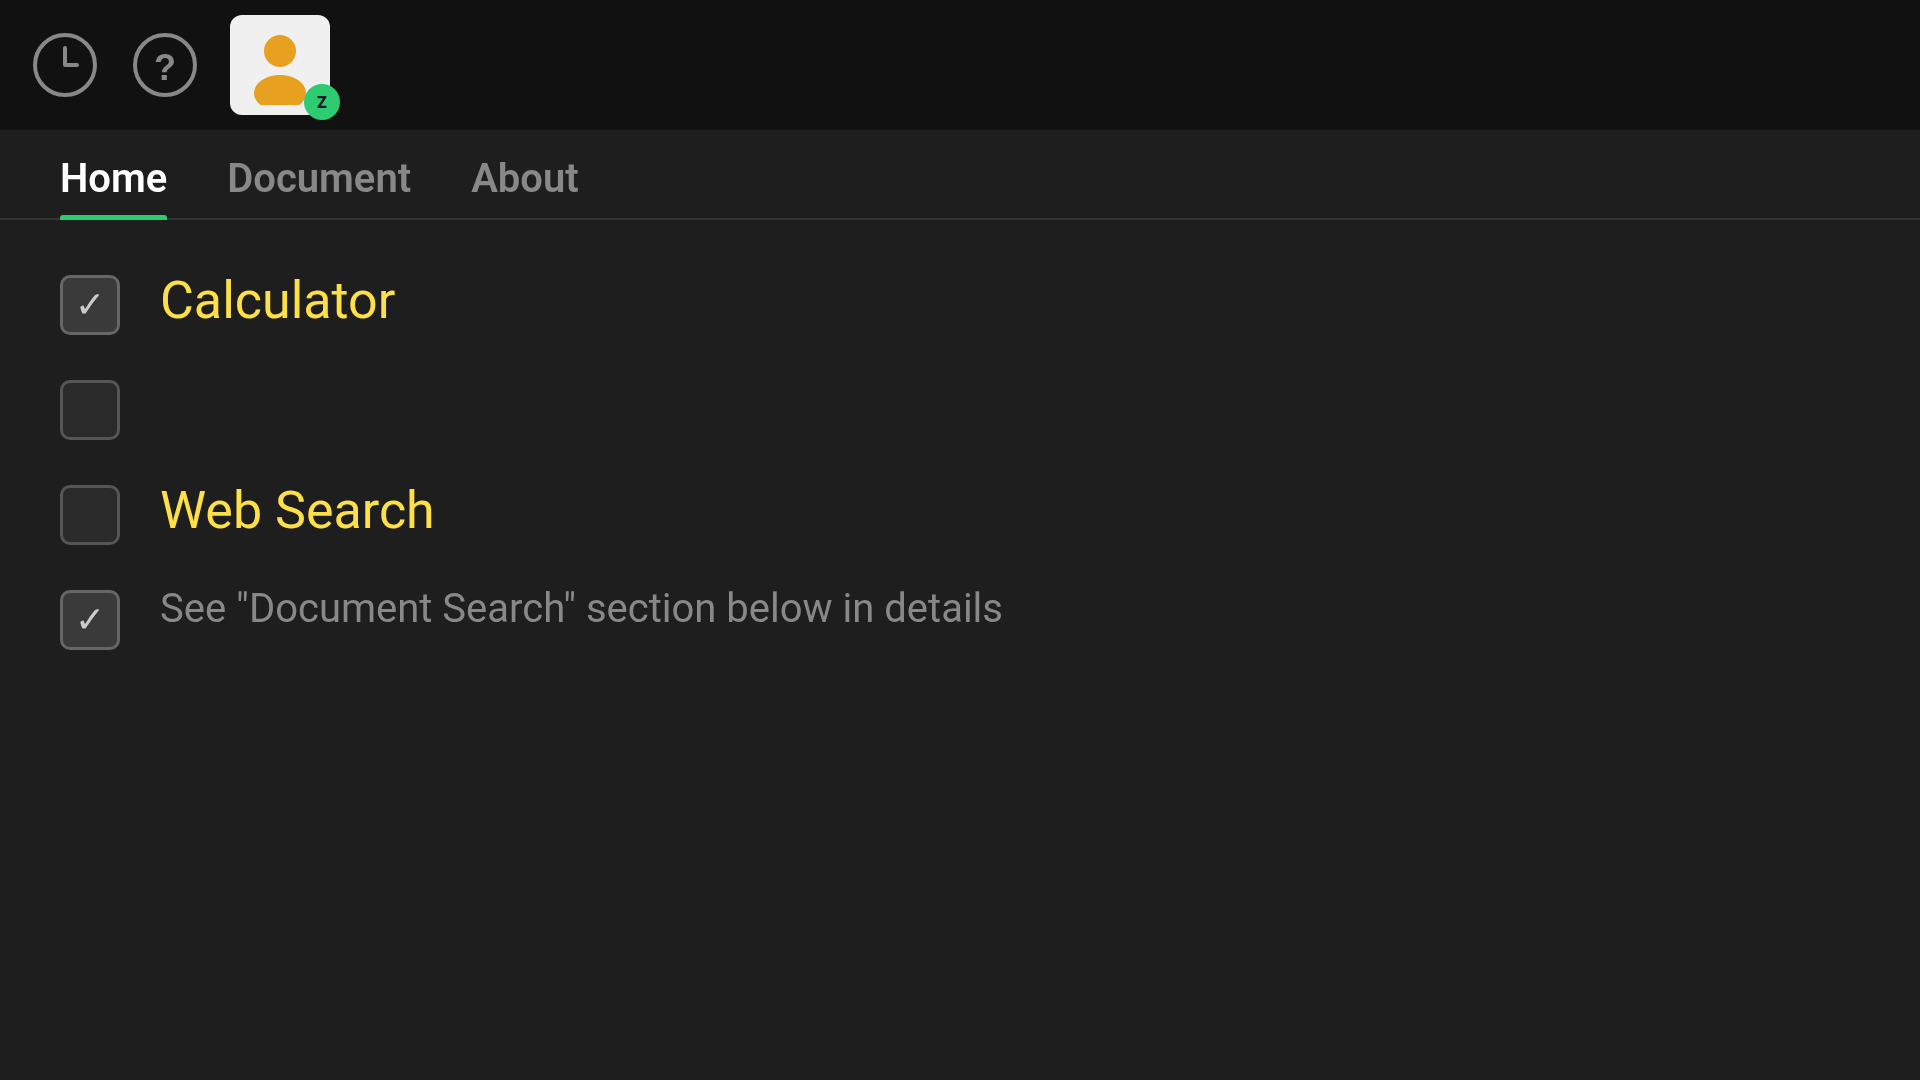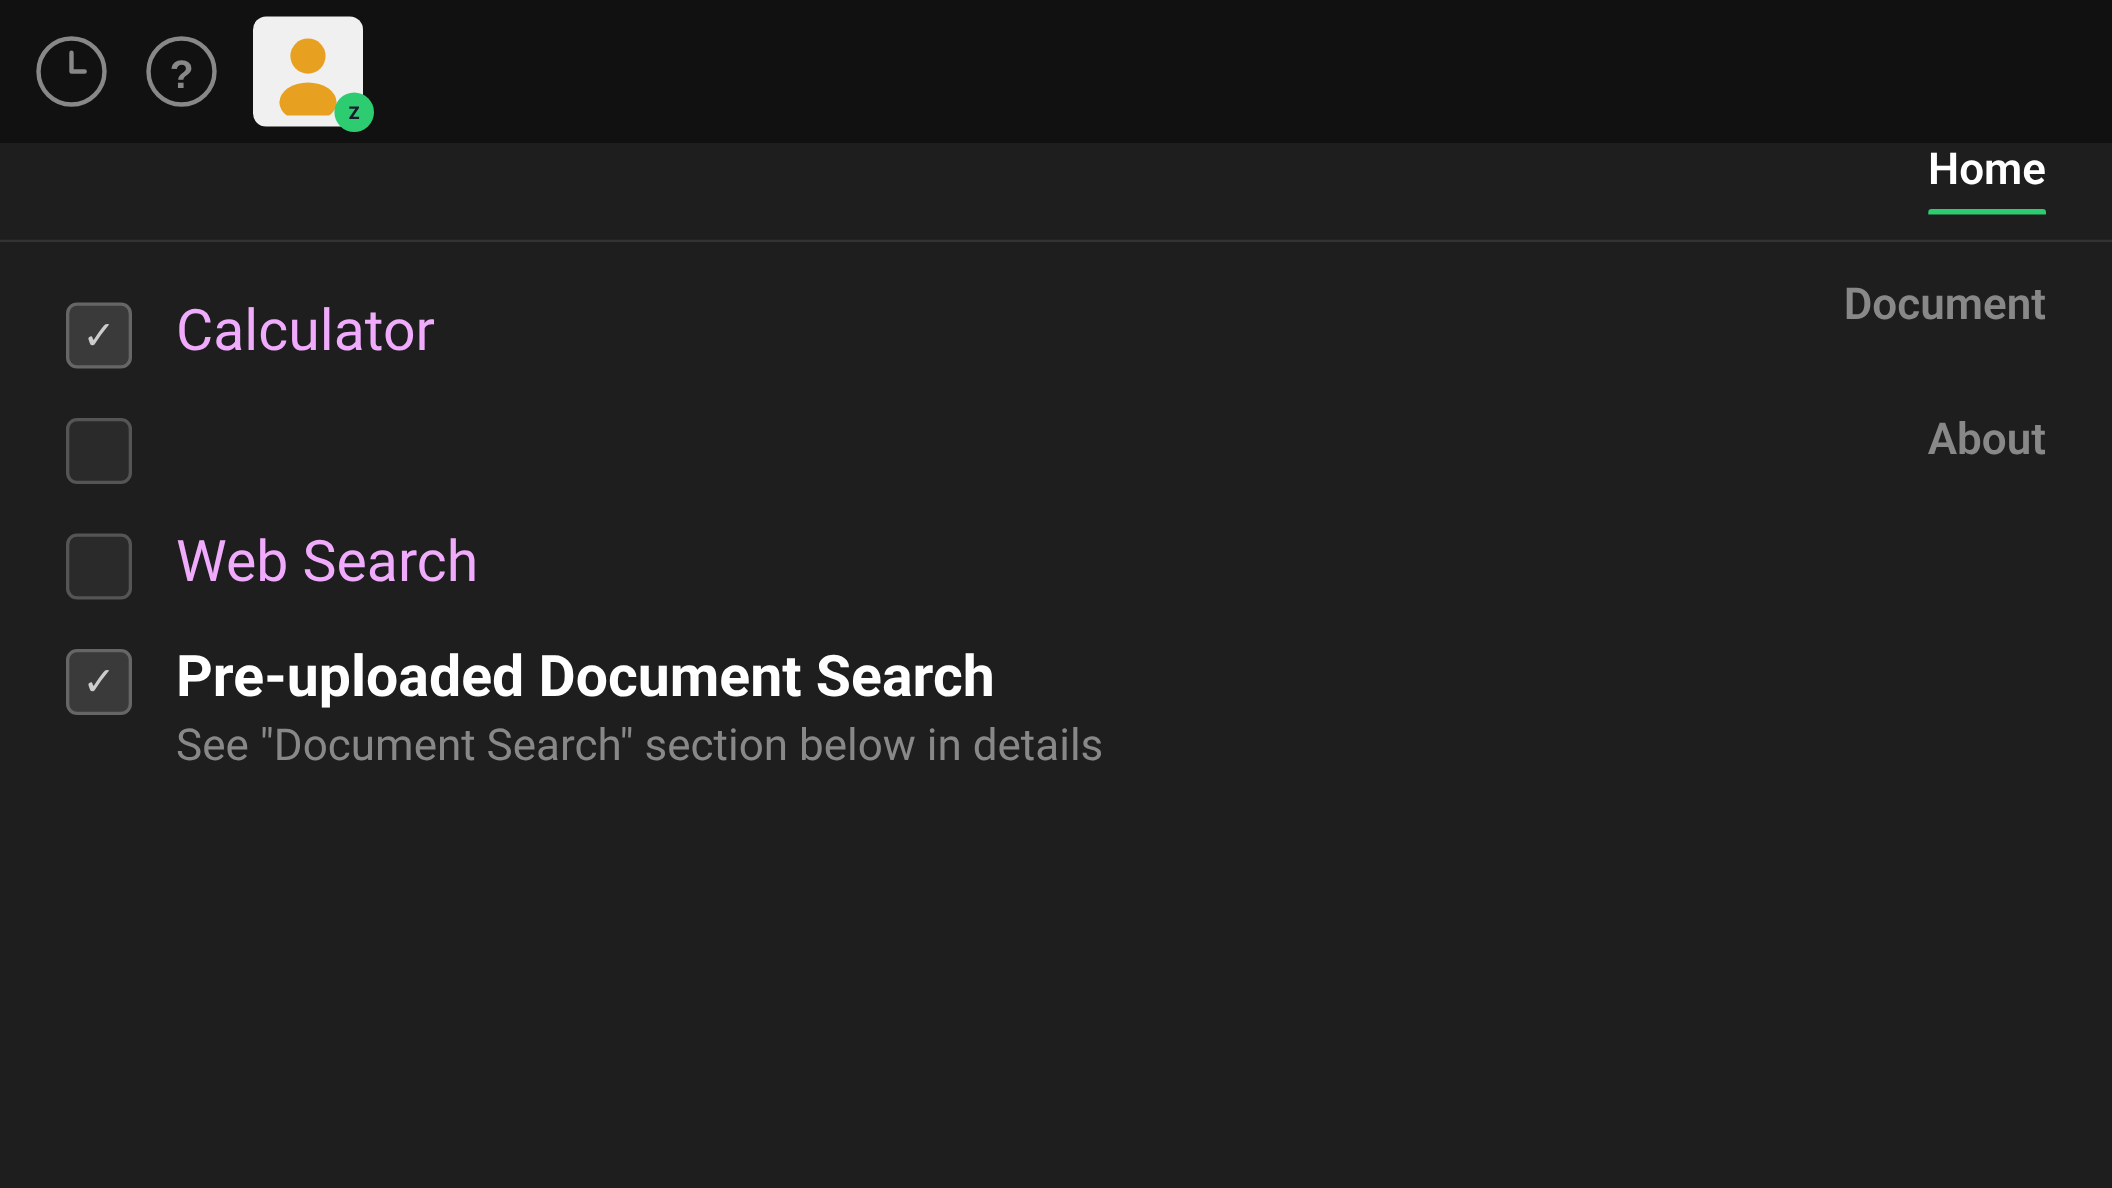--- a/index.html
+++ b/index.html
@@ -115,21 +115,20 @@
 
     
     .tabs {
       display: flex;
       align-items: flex-end;
       padding: 0 60px;
       background-color: #1e1e1e;
       border-bottom: 2px solid #333333;
       height: 90px;
       gap: 60px;
-      flex-direction: column;
     }
 
     .tab {
       font-size: 40px;
       font-weight: 600;
       padding-bottom: 16px;
       cursor: pointer;
       color: #888888;
       position: relative;
     }
@@ -193,21 +192,21 @@
 
     .item-text {
       display: flex;
       flex-direction: column;
       gap: 8px;
     }
 
     .item-title {
       font-size: 52px;
       font-weight: 400;
-      color: #f0abfc;
+      color: #fde047;
     }
 
     .item-title.bold {
       font-weight: 700;
       color: #ffffff;
     }
 
     .item-subtitle {
       font-size: 40px;
       color: #888888;
@@ -275,18 +274,17 @@
     <div class="item-text">
       <span class="item-title">Web Search</span>
     </div>
   </div>
 
   <div class="list-item">
     <div class="checkbox checked">
       <span class="checkmark">✓</span>
     </div>
     <div class="item-text">
-      <span class="item-title bold">Pre-uploaded Document Search</span>
       <span class="item-subtitle">See "Document Search" section below in details</span>
     </div>
   </div>
 
 </div>
 
 </body></html>

